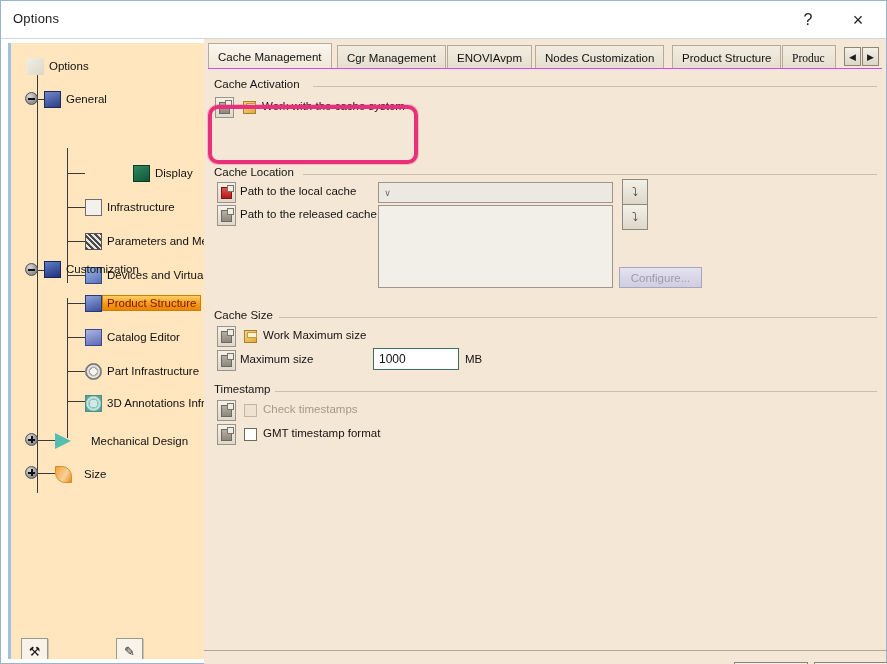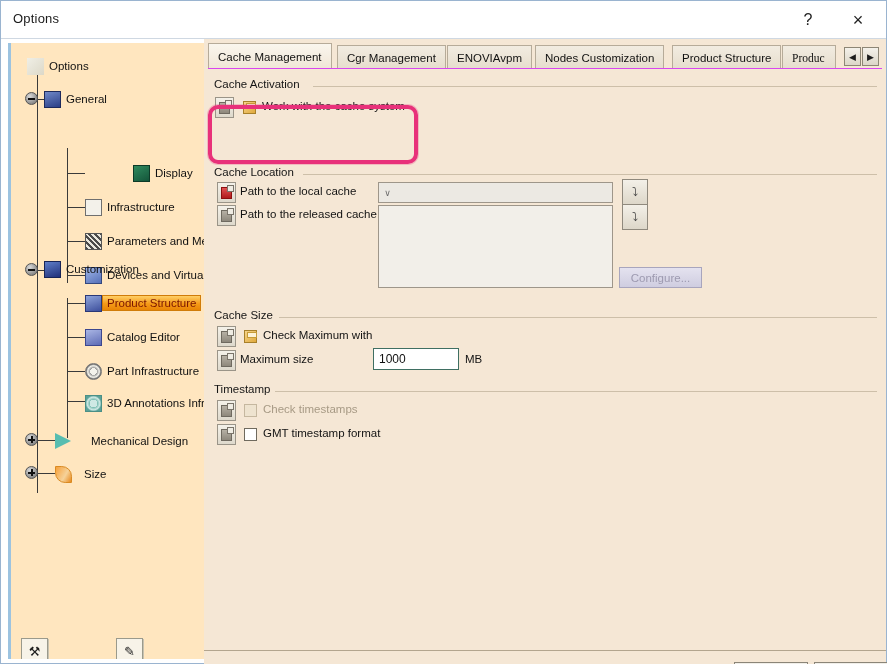--- a/index.html
+++ b/index.html
@@ -499,21 +499,21 @@
         </div>
 
         <div class="group" style="left:5px; top:248px; width:664px; height:62px;">
           <div class="gtitle">Cache Size</div>
           <div class="grule" style="left:66px; width:598px;"></div>
 
           <div class="lockbtn" style="left:4px; top:9px;">
             <span class="glyph"></span>
           </div>
           <div class="cbox amber" style="left:31px; top:13px;"></div>
-          <div class="rowlabel" style="left:50px; top:12px;">Check Maximum with</div>
+          <div class="rowlabel" style="left:50px; top:12px;">Work Maximum size</div>
 
           <div class="lockbtn" style="left:4px; top:33px;">
             <span class="glyph"></span>
           </div>
           <div class="rowlabel" style="left:27px; top:36px;">Maximum size</div>
           <div class="textinput" style="left:160px; top:31px; width:86px; height:22px;">1000</div>
           <div class="unit" style="left:252px; top:36px;">MB</div>
         </div>
 
         <div class="group" style="left:5px; top:322px; width:664px; height:62px;">

